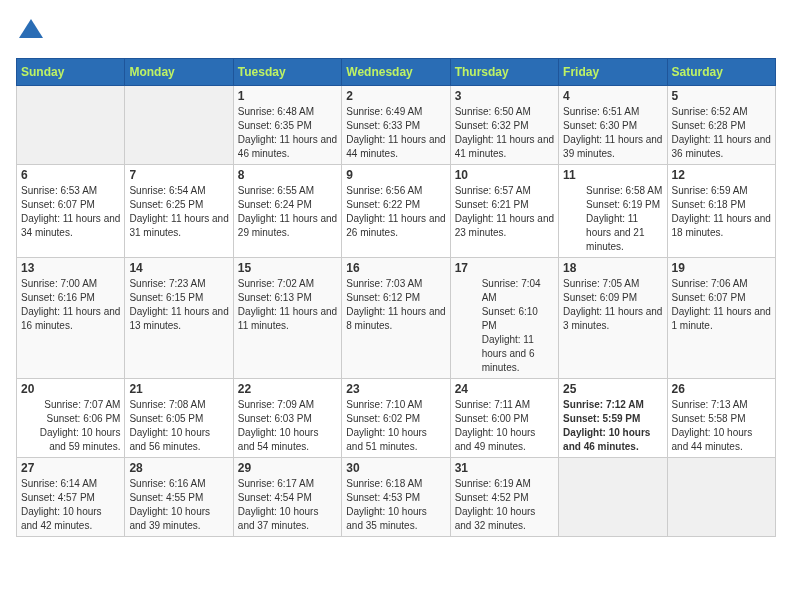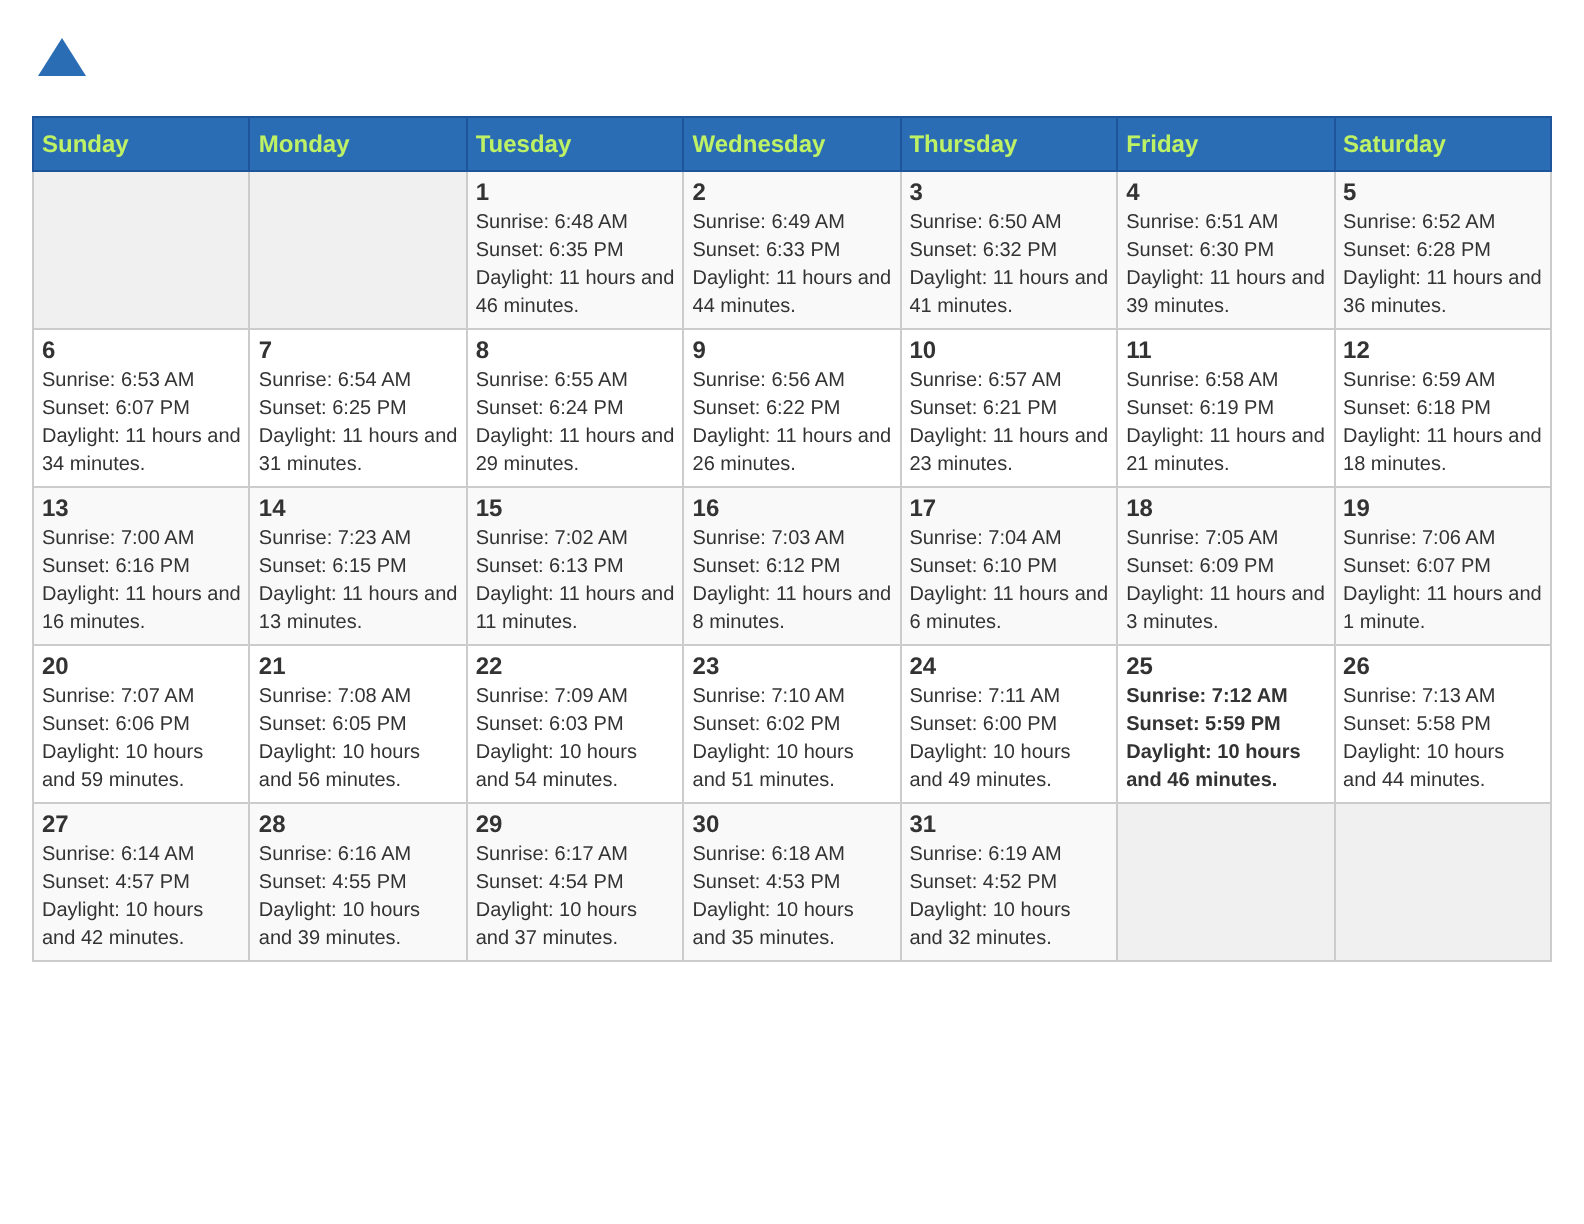--- a/index.html
+++ b/index.html
@@ -186,21 +186,21 @@
 Daylight: 11 hours and 26 minutes.</div>
         </td>
         <td>
           <span class="day-num">10</span>
           <div class="day-info" style="white-space: pre-line;">Sunrise: 6:57 AM
 Sunset: 6:21 PM
 Daylight: 11 hours and 23 minutes.</div>
         </td>
         <td>
           <span class="day-num">11</span>
-          <div class="day-info" style="white-space: pre-line;">Sunrise: 6:58 AM
+          <div class="day-info" style="white-space: pre-line; margin-left: 23px;">Sunrise: 6:58 AM
 Sunset: 6:19 PM
 Daylight: 11 hours and 21 minutes.</div>
         </td>
         <td>
           <span class="day-num">12</span>
           <div class="day-info" style="white-space: pre-line;">Sunrise: 6:59 AM
 Sunset: 6:18 PM
 Daylight: 11 hours and 18 minutes.</div>
         </td>
       </tr>
@@ -224,41 +224,41 @@
 Daylight: 11 hours and 11 minutes.</div>
         </td>
         <td>
           <span class="day-num">16</span>
           <div class="day-info" style="white-space: pre-line;">Sunrise: 7:03 AM
 Sunset: 6:12 PM
 Daylight: 11 hours and 8 minutes.</div>
         </td>
         <td>
           <span class="day-num">17</span>
-          <div class="day-info" style="white-space: pre-line;">Sunrise: 7:04 AM
+          <div class="day-info" style="white-space: pre-line; margin-left: 27px;">Sunrise: 7:04 AM
 Sunset: 6:10 PM
 Daylight: 11 hours and 6 minutes.</div>
         </td>
         <td>
           <span class="day-num">18</span>
           <div class="day-info" style="white-space: pre-line;">Sunrise: 7:05 AM
 Sunset: 6:09 PM
 Daylight: 11 hours and 3 minutes.</div>
         </td>
         <td>
           <span class="day-num">19</span>
           <div class="day-info" style="white-space: pre-line;">Sunrise: 7:06 AM
 Sunset: 6:07 PM
 Daylight: 11 hours and 1 minute.</div>
         </td>
       </tr>
       <tr>
         <td>
           <span class="day-num">20</span>
-          <div class="day-info" style="white-space: pre-line;">Sunrise: 7:07 AM
+          <div class="day-info" style="white-space: pre-line; text-align: right;">Sunrise: 7:07 AM
 Sunset: 6:06 PM
 Daylight: 10 hours and 59 minutes.</div>
         </td>
         <td>
           <span class="day-num">21</span>
           <div class="day-info" style="white-space: pre-line;">Sunrise: 7:08 AM
 Sunset: 6:05 PM
 Daylight: 10 hours and 56 minutes.</div>
         </td>
         <td>

